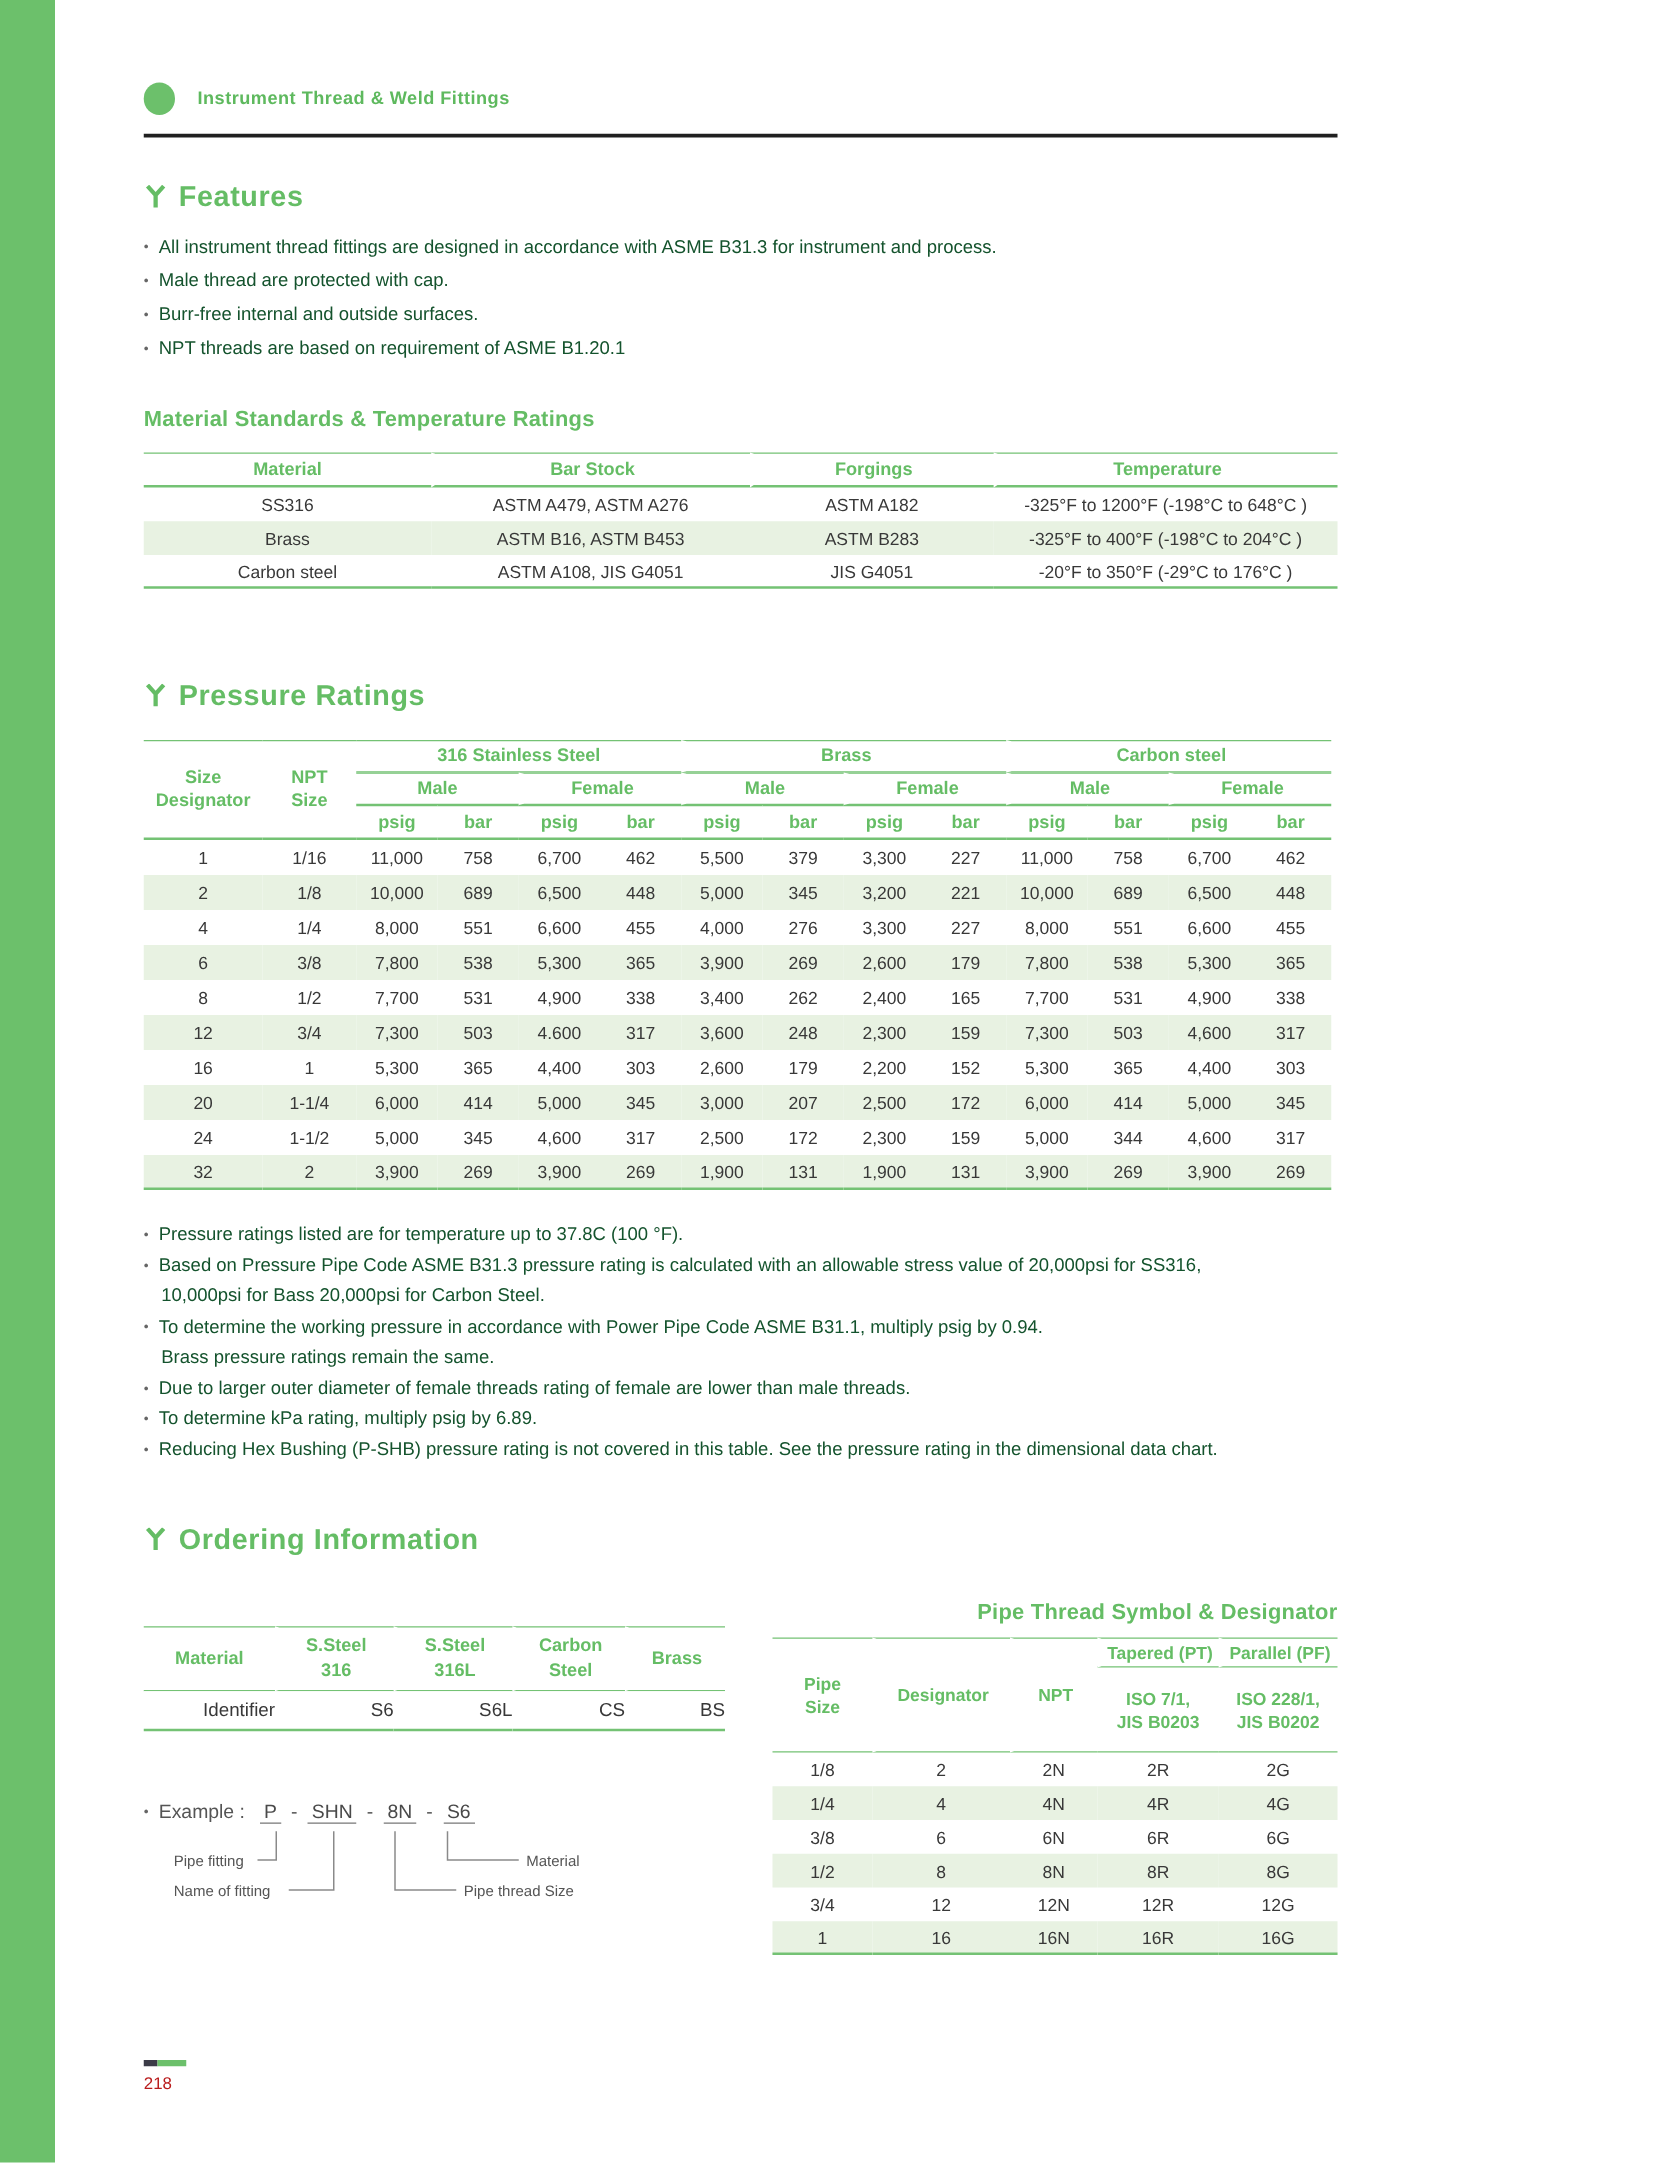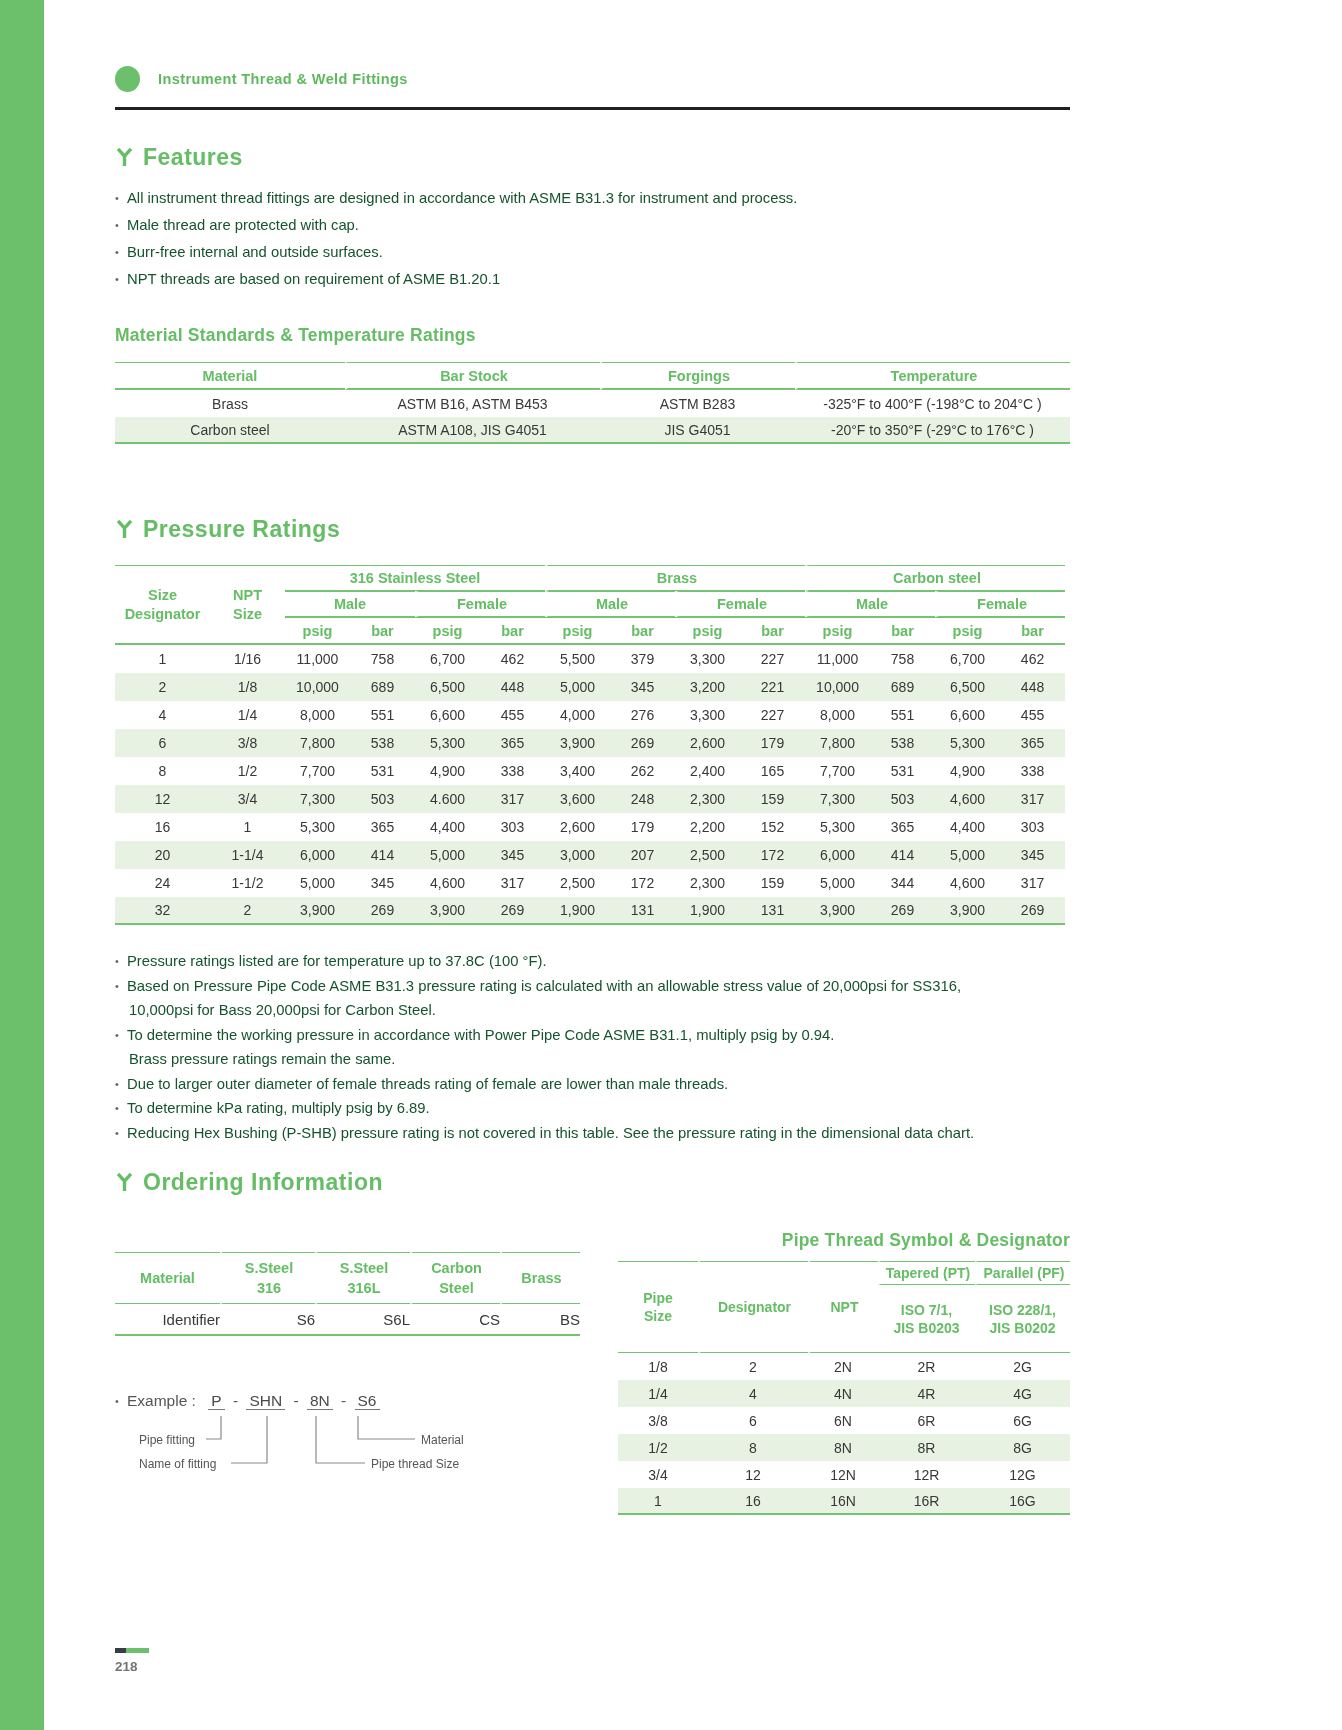--- a/index.html
+++ b/index.html
@@ -83,21 +83,21 @@
   .ex-part { border-bottom:1.5px solid #777; padding:0 3px; color:#4a4a4a; }
   .ex-sep { padding:0 4px; }
   .ex-svg { position:absolute; left:0; top:0; width:470px; height:100px; }
   .ex-label { position:absolute; font-size:12px; color:#555; white-space:nowrap; }
 
   
   .footer { position:absolute; left:115px; top:1648px; }
   .fbar { display:flex; height:5px; width:34px; }
   .fbar .b1 { width:11px; background:#3b3b47; }
   .fbar .b2 { width:23px; background:#6cc06b; }
-  .pageno { margin-top:6px; font-size:13.5px; color:#737373;font-weight:bold; }
+  .pageno { margin-top:6px; font-size:13.5px; color:#b91c1c; }
 </style>
 </head>
 <body>
 
 <div class="side-strip"></div>
 
 <div class="content">
 
   <header class="page-header">
     <div class="hrow">
@@ -133,20 +133,26 @@
         </colgroup>
       <thead>
         <tr>
           <th>Material</th>
           <th>Bar Stock</th>
           <th>Forgings</th>
           <th>Temperature</th>
         </tr>
       </thead>
       <tbody>
+          <tr>
+            <td>SS316</td>
+            <td>ASTM A479, ASTM A276</td>
+            <td>ASTM A182</td>
+            <td>-325°F to 1200°F  (-198°C  to  648°C )</td>
+          </tr>
           <tr>
             <td>Brass</td>
             <td>ASTM B16, ASTM B453</td>
             <td>ASTM B283</td>
             <td>-325°F to 400°F  (-198°C  to 204°C )</td>
           </tr>
           <tr>
             <td>Carbon steel</td>
             <td>ASTM A108, JIS G4051</td>
             <td>JIS G4051</td>
@@ -372,21 +378,21 @@
       <div class="note-line cont">10,000psi for Bass 20,000psi for Carbon Steel.</div>
       <div class="note-line first">To determine the working pressure in accordance with Power Pipe Code ASME B31.1, multiply psig by 0.94.</div>
       <div class="note-line cont">Brass pressure ratings remain the same.</div>
       <div class="note-line first">Due to larger outer diameter of female threads rating of female are lower than male threads.</div>
       <div class="note-line first">To determine kPa rating, multiply psig by 6.89.</div>
       <div class="note-line first">Reducing Hex Bushing (P-SHB) pressure rating is not covered in this table. See the pressure rating in the dimensional data chart.</div>
     </div>
   </section>
 
   <section>
-    <div class="sec" style="margin-top:24px;">
+    <div class="sec" style="margin-top:46px;">
       <svg class="mark" viewBox="0 0 20 20">
         <path d="M10 19 V8 M10 8.5 L3.2 1 M10 8.5 L16.8 1" stroke="#65bd65" stroke-width="3.6" fill="none"></path>
       </svg>
       <span>Ordering Information</span>
     </div>
 
     <div class="order-cols">
       <div class="oc-left">
         <table class="om-table">
           <colgroup>

